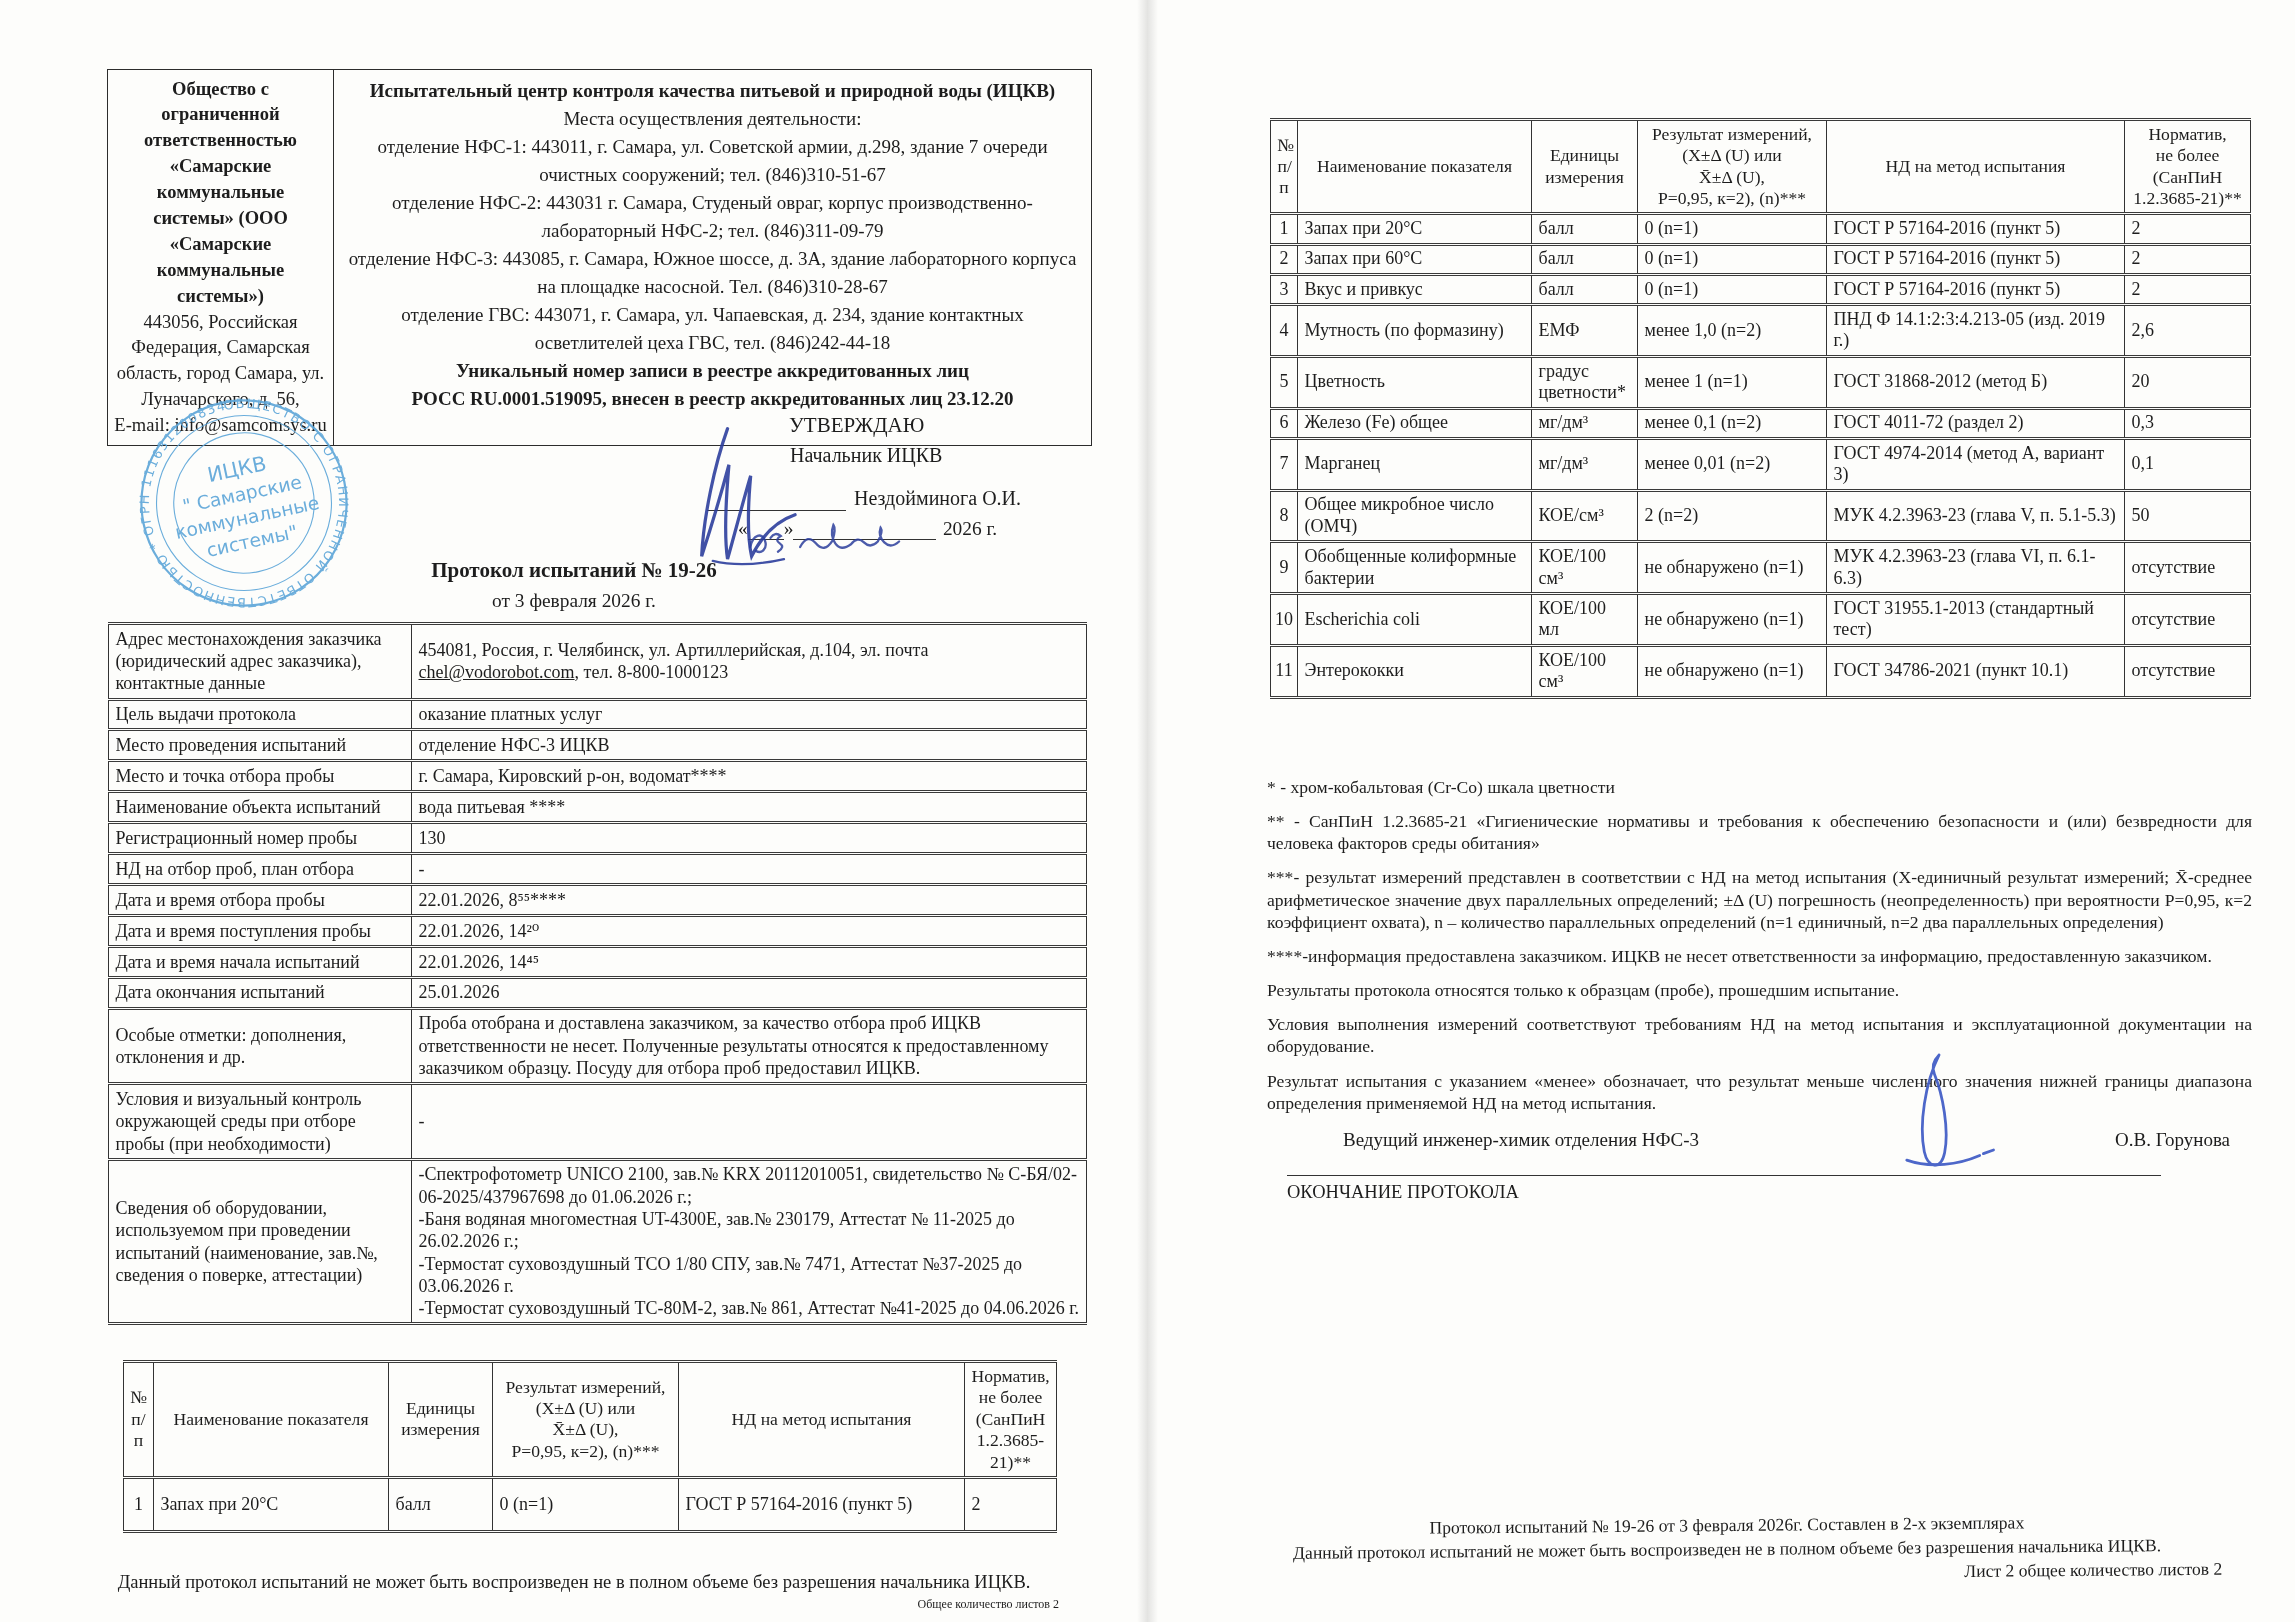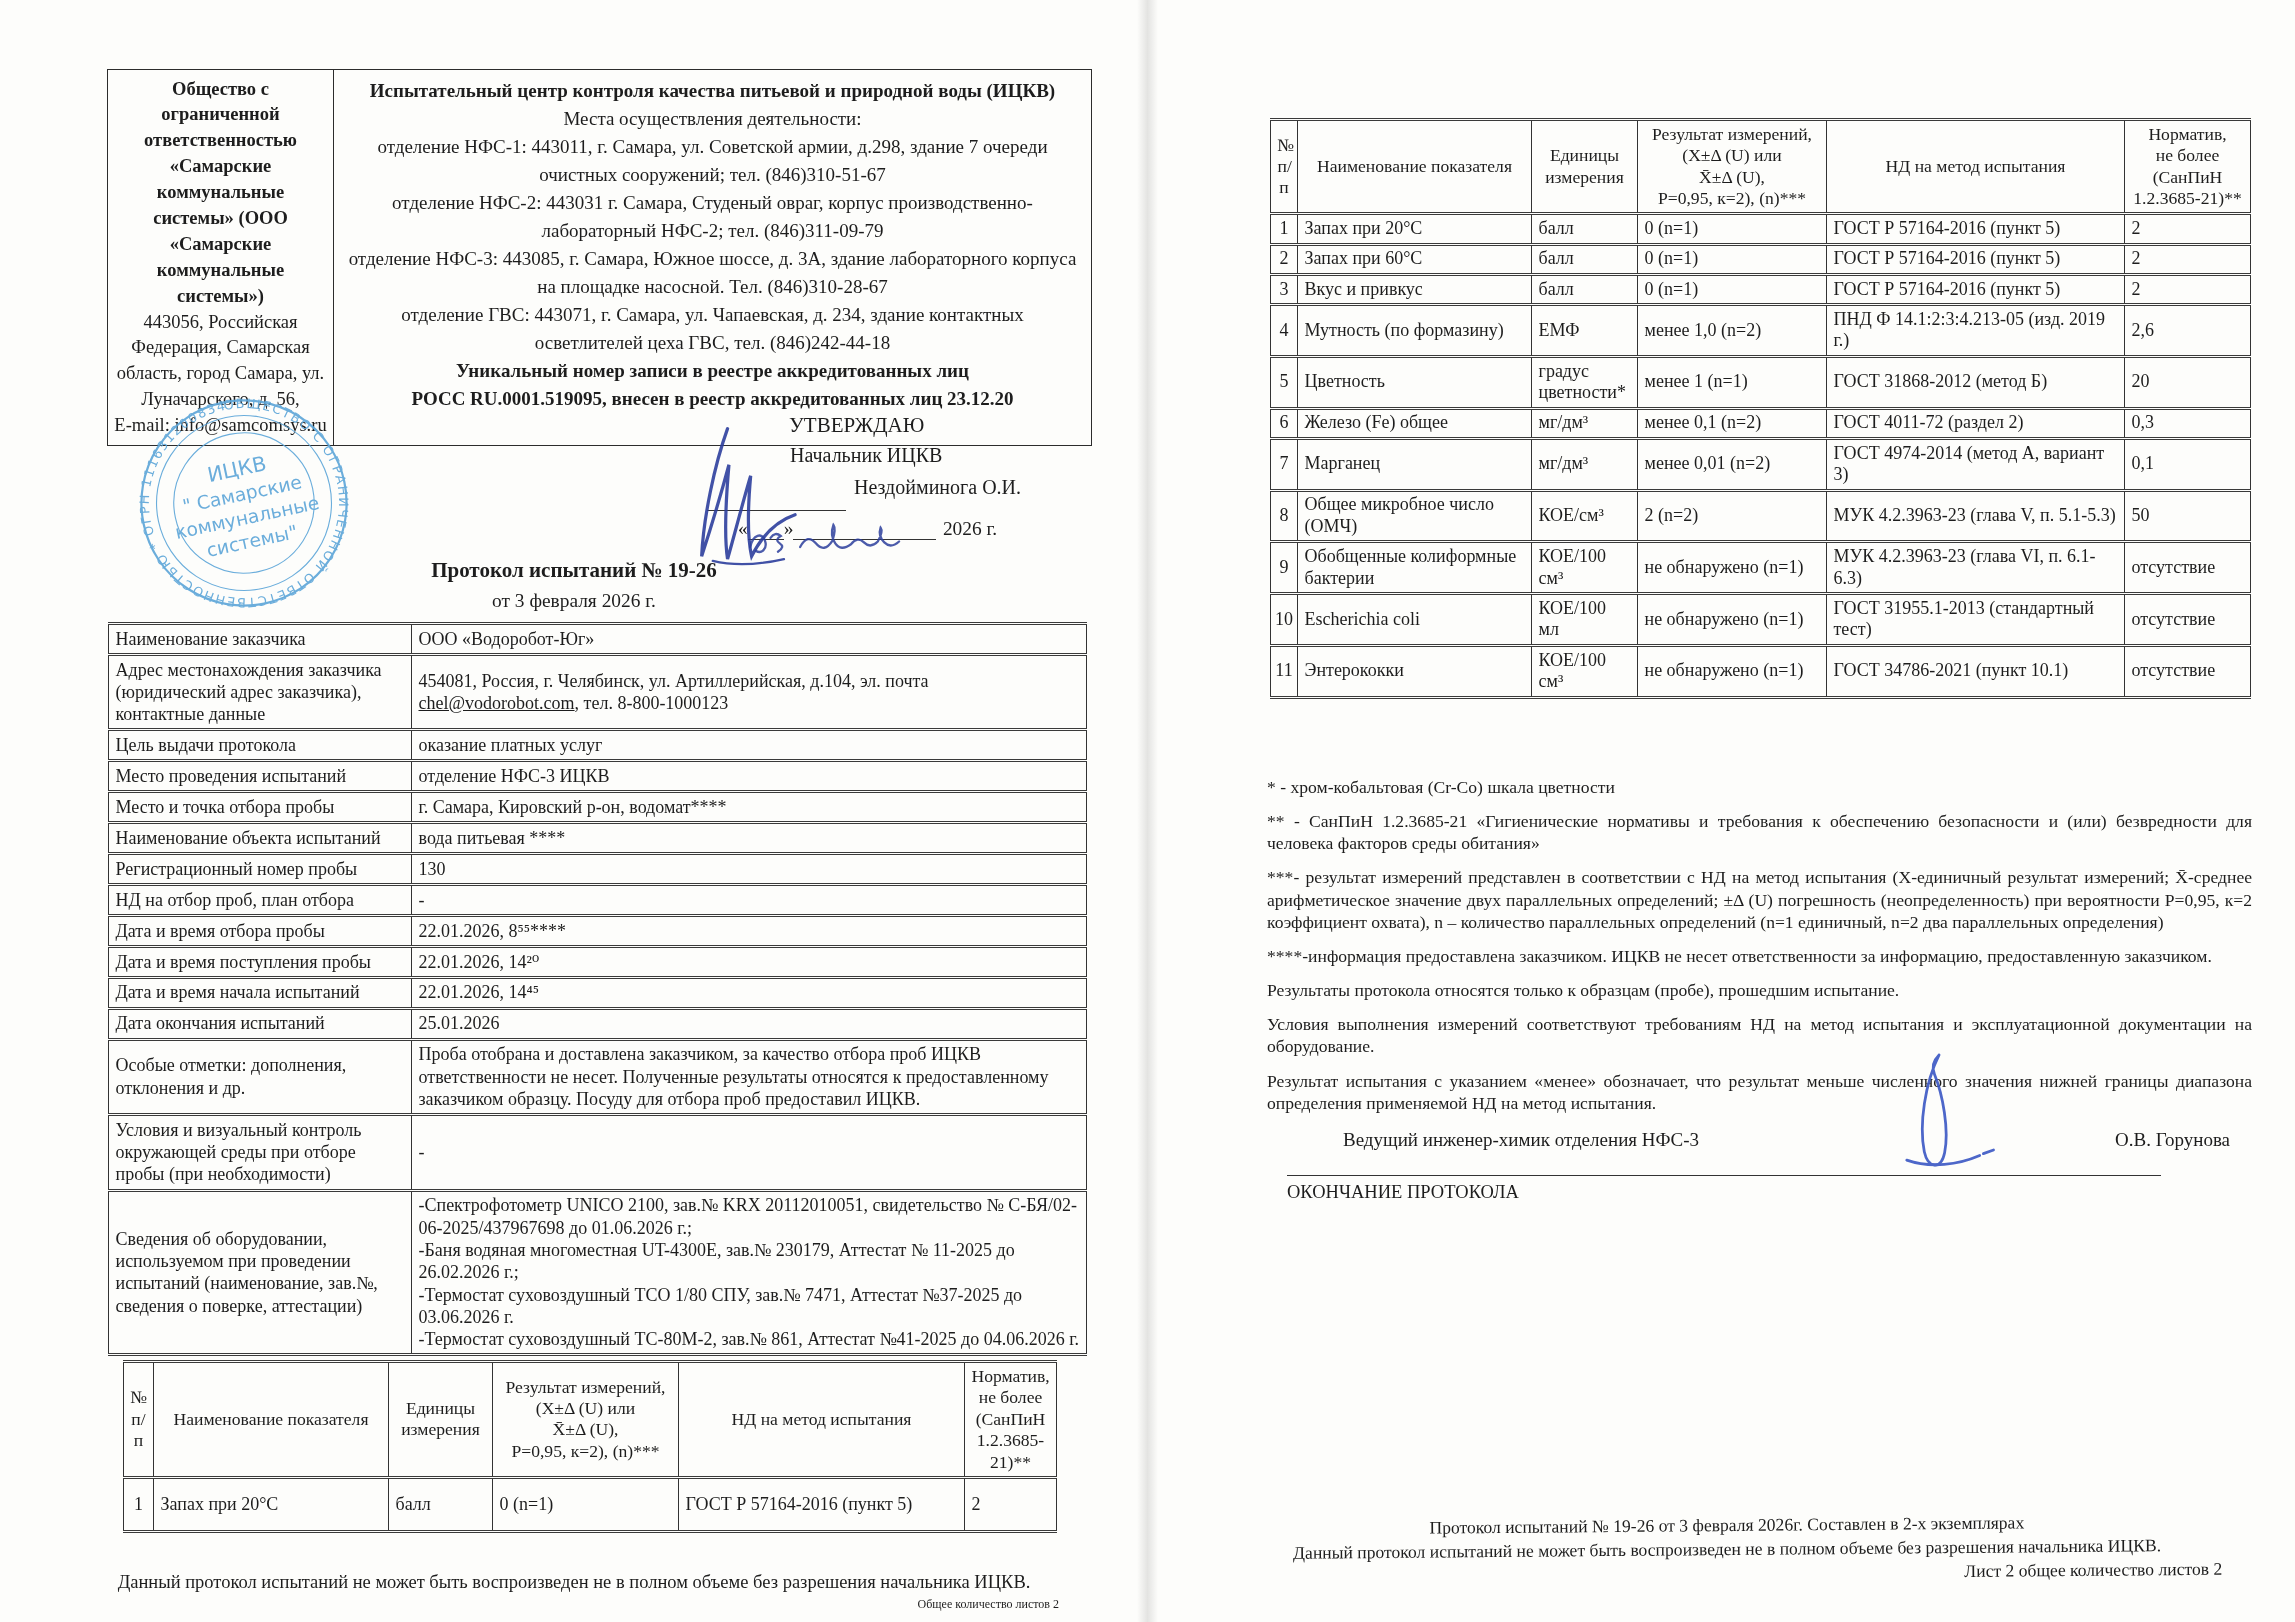--- a/index.html
+++ b/index.html
@@ -18,21 +18,21 @@
   #hdr .ctr{flex:1;padding:7.4px 8.3px;box-sizing:border-box;text-align:center;font-size:19px;line-height:1.47;}
   #hdr .ctr .t{font-weight:bold;}
   #hdr .ctr .f{font-weight:bold;}
   
   #stamp{position:absolute;left:133px;top:392px;width:222px;height:222px;opacity:.92;}
   #stamp text{font-family:"DejaVu Sans","Liberation Sans",sans-serif;}
   
   #approve{position:absolute;left:694px;top:413px;width:435px;height:167px;font-size:20px;}
   #approve .l1{position:absolute;left:95px;top:0;font-size:21px;}
   #approve .l2{position:absolute;left:96px;top:30.5px;}
-  #approve .l3{position:absolute;left:160px;top:63px;}
+  #approve .l3{position:absolute;left:160px;top:74px;}
   #approve .sigline{position:absolute;left:13px;top:97px;width:139px;border-bottom:1.4px solid #333;height:0;}
   #approve .dateline{position:absolute;left:44px;top:105px;display:flex;align-items:flex-end;font-size:19.4px;}
   #approve .gap1{display:inline-block;width:36px;border-bottom:1.4px solid #333;height:20.4px;}
   #approve .gap2{display:inline-block;width:143px;border-bottom:1.4px solid #333;height:20.4px;margin-right:6.5px;}
   .bluesig{position:absolute;pointer-events:none;}
   
   #title{position:absolute;left:0;top:558px;width:1148px;text-align:center;}
   #title .t1{font-weight:bold;font-size:21px;}
   #title .t2{font-size:19.4px;margin-top:6.5px;}
   
@@ -157,24 +157,20 @@
       <div class="t1">Протокол испытаний № 19-26</div>
       <div class="t2">от 3 февраля 2026 г.</div>
     </div>
 
     <table id="det">
       <colgroup>
           <col style="width:303px">
           <col>
         </colgroup>
       <tbody>
-          <tr class="s">
-            <td class="lbl">Наименование заказчика</td>
-            <td>ООО «Водоробот-Юг»</td>
-          </tr>
       <tr>
             <td class="lbl">Адрес местонахождения заказчика (юридический адрес заказчика), контактные данные</td>
           <td><span>454081, Россия, г. Челябинск, ул. Артиллерийская, д.104, эл. почта </span><span class="u">chel@vodorobot.com</span><span>, тел. 8-800-1000123</span></td>
           </tr>
       <tr class="s">
             <td class="lbl">Цель выдачи протокола</td>
             <td>оказание платных услуг</td>
           </tr>
       <tr class="s">
             <td class="lbl">Место проведения испытаний</td>

